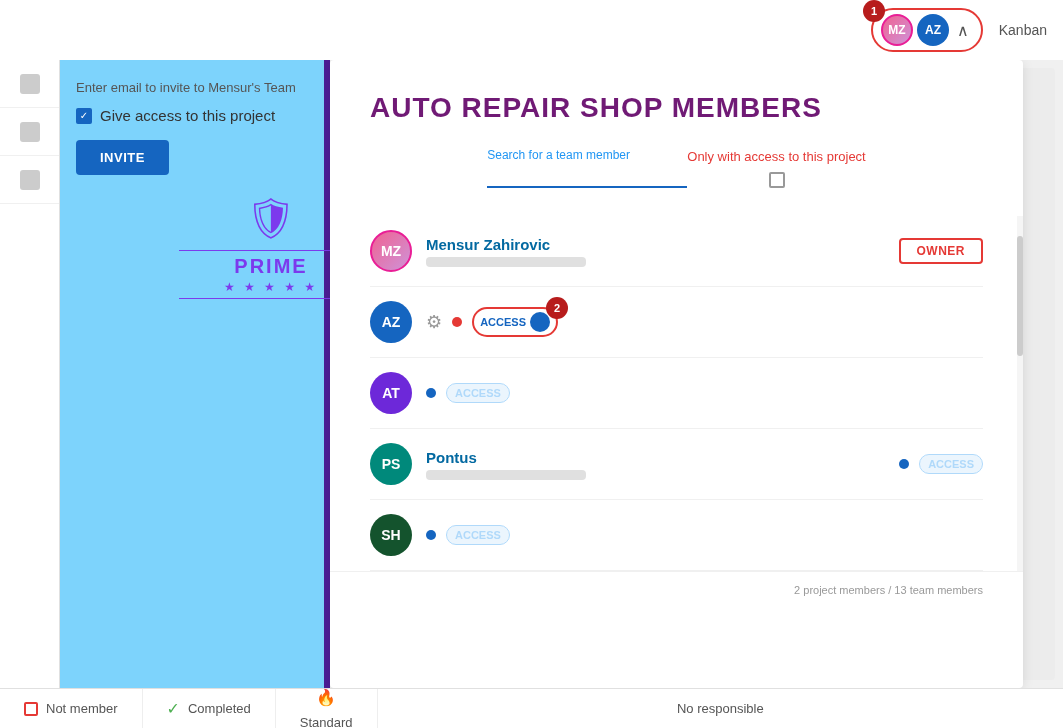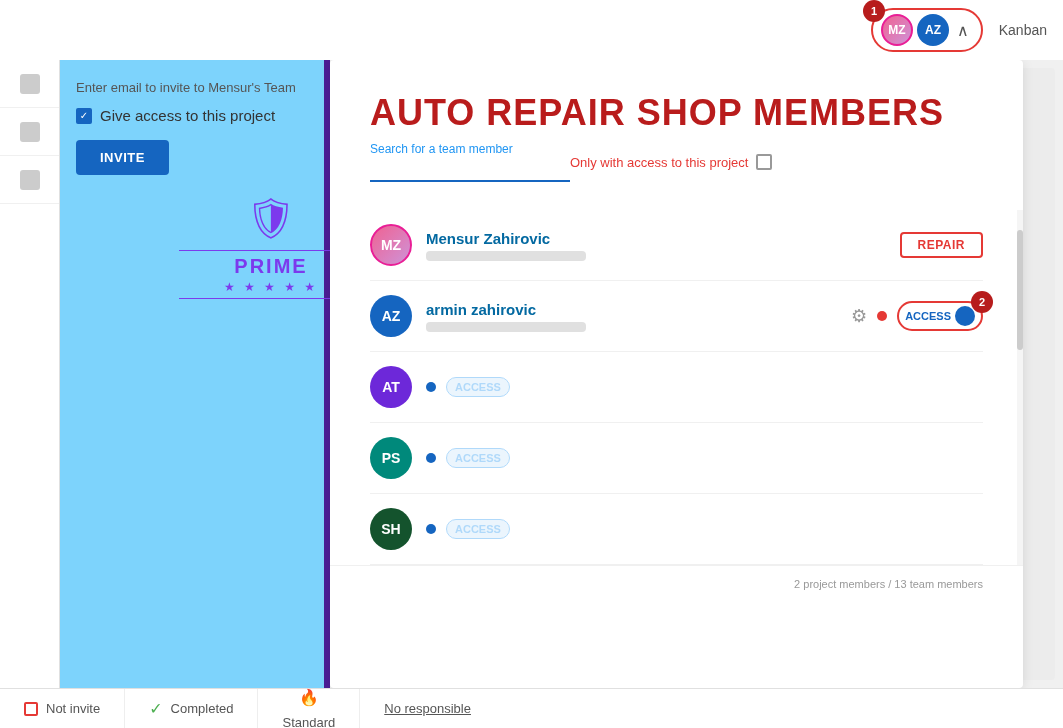--- a/index.html
+++ b/index.html
@@ -230,32 +230,32 @@
       z-index: 5;
       overflow: hidden;
       box-shadow: 0 2px 12px rgba(0,0,0,0.1);
     }
 
     .members-header {
       padding: 32px 40px 20px;
     }
 
     .members-title {
-      font-size: 36px;
+      font-size: 28px;
       font-weight: 900;
-      color: #b91c1c;
+      color: #701a75;
       letter-spacing: 1px;
-      margin-bottom: 8px;
+      margin-bottom: 24px;
       text-transform: uppercase;
     }
 
     .search-filter-row {
       display: flex;
       align-items: center;
-      justify-content: flex-start;
+      justify-content: center;
       margin-bottom: 8px;
     }
 
     .search-col {
       display: flex;
       flex-direction: column;
       gap: 4px;
     }
 
     .search-label {
@@ -270,20 +270,21 @@
       font-size: 14px;
       width: 200px;
       padding: 2px 0;
       color: #333;
     }
 
     .filter-row {
       display: flex;
       align-items: center;
       gap: 8px;
+      flex-direction: column;
     }
 
     .filter-label {
       font-size: 13px;
       color: #e53935;
     }
 
     .filter-checkbox {
       width: 16px;
       height: 16px;
@@ -577,30 +578,26 @@
 
   <div class="member-list">
 
     <div class="member-row">
       <div class="member-avatar" style="background: linear-gradient(135deg, #f06292, #ce93d8); border: 2px solid #e91e96;">MZ</div>
       <div class="member-info">
         <div class="member-name">Mensur Zahirovic</div>
         <div class="member-email"></div>
       </div>
       <div class="member-actions">
-        <div class="owner-badge">REPAIR</div>
+        <div class="owner-badge">OWNER</div>
       </div>
     </div>
 
     <div class="member-row" style="position:relative;">
       <div class="member-avatar" style="background: #1565c0;">AZ</div>
-      <div class="member-info">
-        <div class="member-name">armin zahirovic</div>
-        <div class="member-email"></div>
-      </div>
       <div class="member-actions" style="position:relative;">
         <span class="gear-icon">⚙</span>
         <div class="dot-red"></div>
         <div style="position:relative; display:flex; align-items:center; border: 2px solid #e53935; border-radius: 20px; padding: 3px 6px; background:#fff;">
           <span style="font-size:11px; font-weight:bold; color:#1565c0; margin-right:4px;">ACCESS</span>
           <div style="width:20px; height:20px; border-radius:50%; background:#1565c0;"></div>
           <div class="step-badge-2">2</div>
         </div>
       </div>
     </div>
@@ -610,20 +607,24 @@
       <div class="member-actions">
         <div class="dot-blue"></div>
         <div style="display:flex; align-items:center; border: 1px solid #90caf9; border-radius: 20px; padding: 3px 8px; background:#e3f2fd; opacity:0.7;">
           <span style="font-size:11px; font-weight:bold; color:#90caf9;">ACCESS</span>
         </div>
       </div>
     </div>
 
     <div class="member-row">
       <div class="member-avatar" style="background: #00897b;">PS</div>
+      <div class="member-info">
+        <div class="member-name">Pontus</div>
+        <div class="member-email"></div>
+      </div>
       <div class="member-actions">
         <div class="dot-blue"></div>
         <div style="display:flex; align-items:center; border: 1px solid #90caf9; border-radius: 20px; padding: 3px 8px; background:#e3f2fd; opacity:0.7;">
           <span style="font-size:11px; font-weight:bold; color:#90caf9;">ACCESS</span>
         </div>
       </div>
     </div>
 
     <div class="member-row">
       <div class="member-avatar" style="background: #14532d;">SH</div>
@@ -641,28 +642,28 @@
   </div>
 
   <div class="members-footer">
     <span>2 project members / 13 team members</span>
   </div>
 </div>
 
 <div class="bottom-bar">
   <div class="bottom-item">
     <div class="status-square-red"></div>
-    <span>Not invite</span>
+    <span>Not member</span>
   </div>
   <div class="bottom-item">
     <span class="status-check-green">✓</span>
     <span>Completed</span>
   </div>
   <div class="bottom-item bottom-center">
     <span class="standard-icon">🔥</span>
     <span>Standard</span>
   </div>
-  <div class="bottom-item" style="flex:1; border-right:none;text-decoration:underline;">
+  <div class="bottom-item" style="flex:1; justify-content:center; border-right:none;">
     <span>No responsible</span>
   </div>
 </div>
 
 <div class="cursor-hint">↖</div>
 
 </body></html>

